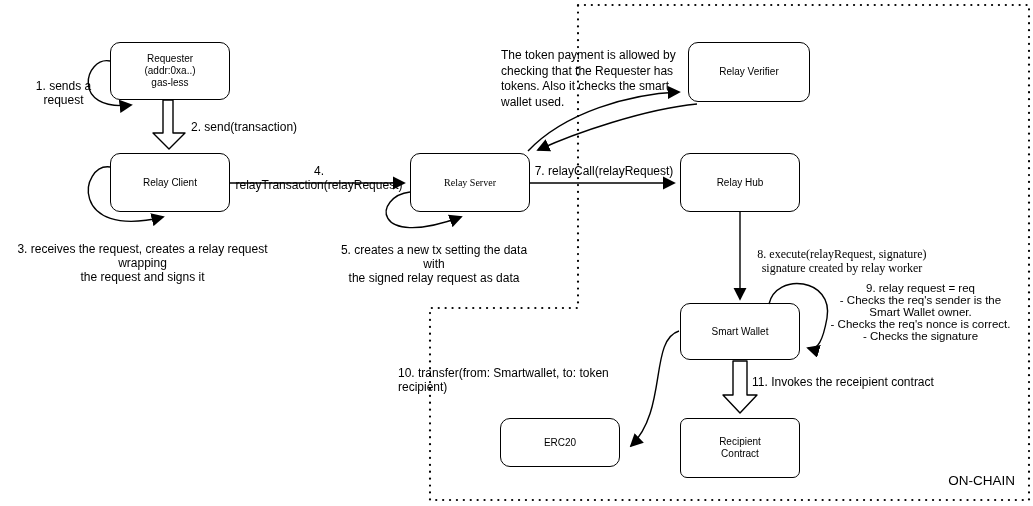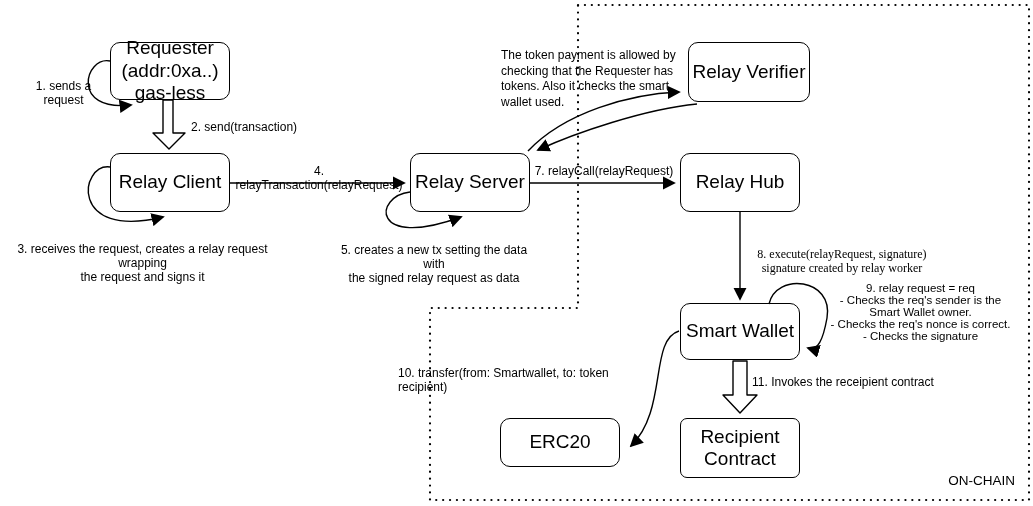--- a/index.html
+++ b/index.html
@@ -13,39 +13,39 @@
   }
   .layer{position:absolute;left:0;top:0;width:1033px;height:506px;pointer-events:none;z-index:3;}
   .node{
     position:absolute;
     box-sizing:border-box;
     background:#ffffff;
     border:1.4px solid #000;
     border-radius:10px;
     display:flex;align-items:center;justify-content:center;
     text-align:center;
-    font-size:19px;line-height:1.18;
+    font-size:10px;line-height:1.18;
     white-space:pre-line;
     z-index:2;
   }
   .lbl{
     position:absolute;
     font-size:12px;line-height:1.18;
     white-space:pre-line;
     z-index:1;
   }
   .center{text-align:center;}
   .right{text-align:right;}
   .lh-tight{line-height:1.05;font-size:11.5px;}
   .lh-loose{line-height:1.3;}
   .onchain{font-size:13.5px;}
   
   .n-requester{left:110px;top:42px;width:120px;height:58px;}
   .n-relay-client{left:110px;top:153px;width:120px;height:59px;}
-  .n-relay-server{left:410px;top:153px;width:120px;height:59px;}
+  .n-relay-server{left:410px;top:153px;width:120px;height:59px;font-family:Liberation Serif, serif;}
   .n-relay-verifier{left:688px;top:42px;width:122px;height:60px;}
   .n-relay-hub{left:680px;top:153px;width:120px;height:59px;}
   .n-smart-wallet{left:680px;top:303px;width:120px;height:57px;}
   .n-erc20{left:500px;top:418px;width:120px;height:49px;}
   .n-recipient{left:680px;top:418px;width:120px;height:60px;border-radius:7px;}
   
   .l-step1{left:26px;top:79px;width:75px;}
   .l-step2{left:191px;top:120px;width:130px;}
   .l-step3{left:0px;top:242px;width:285px;}
   .l-step4{left:230px;top:164px;width:178px;}

